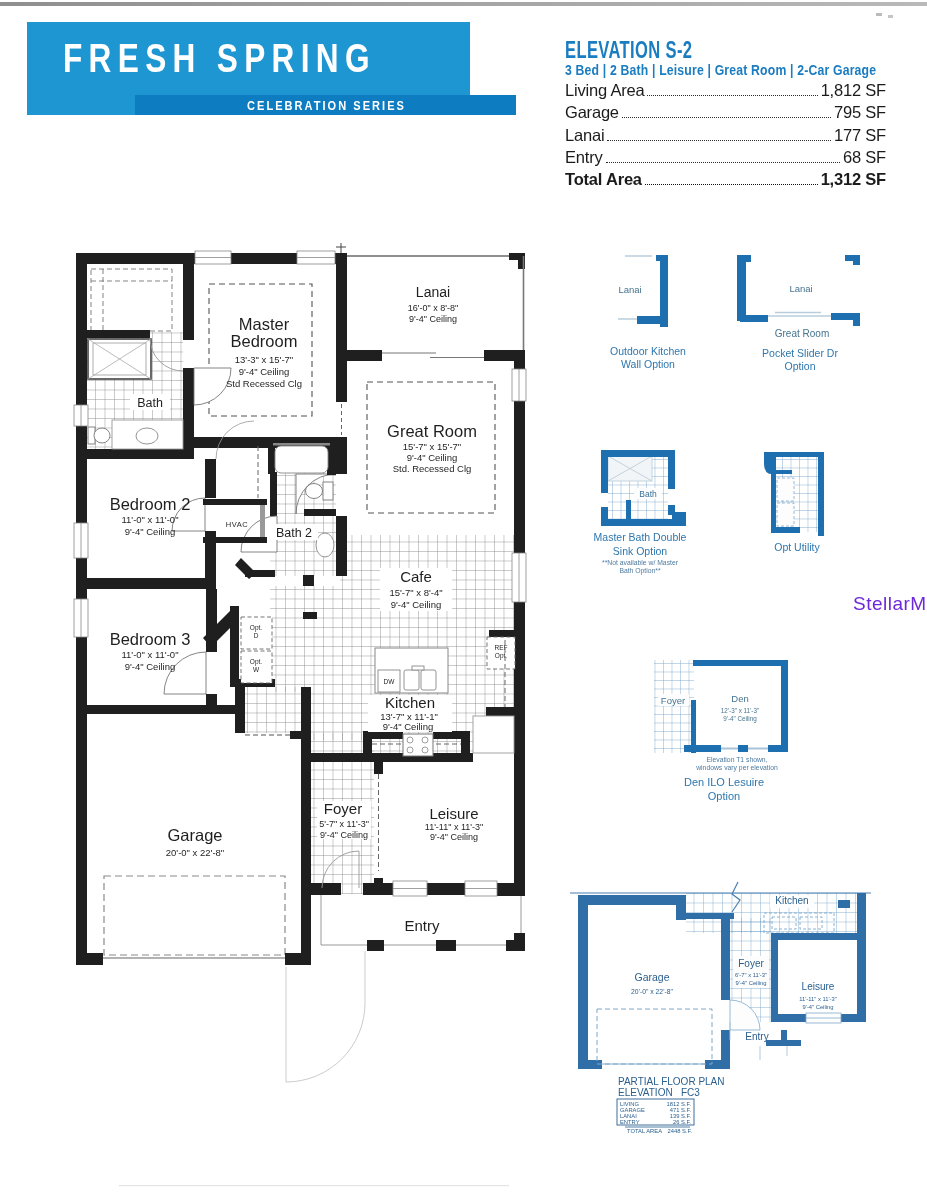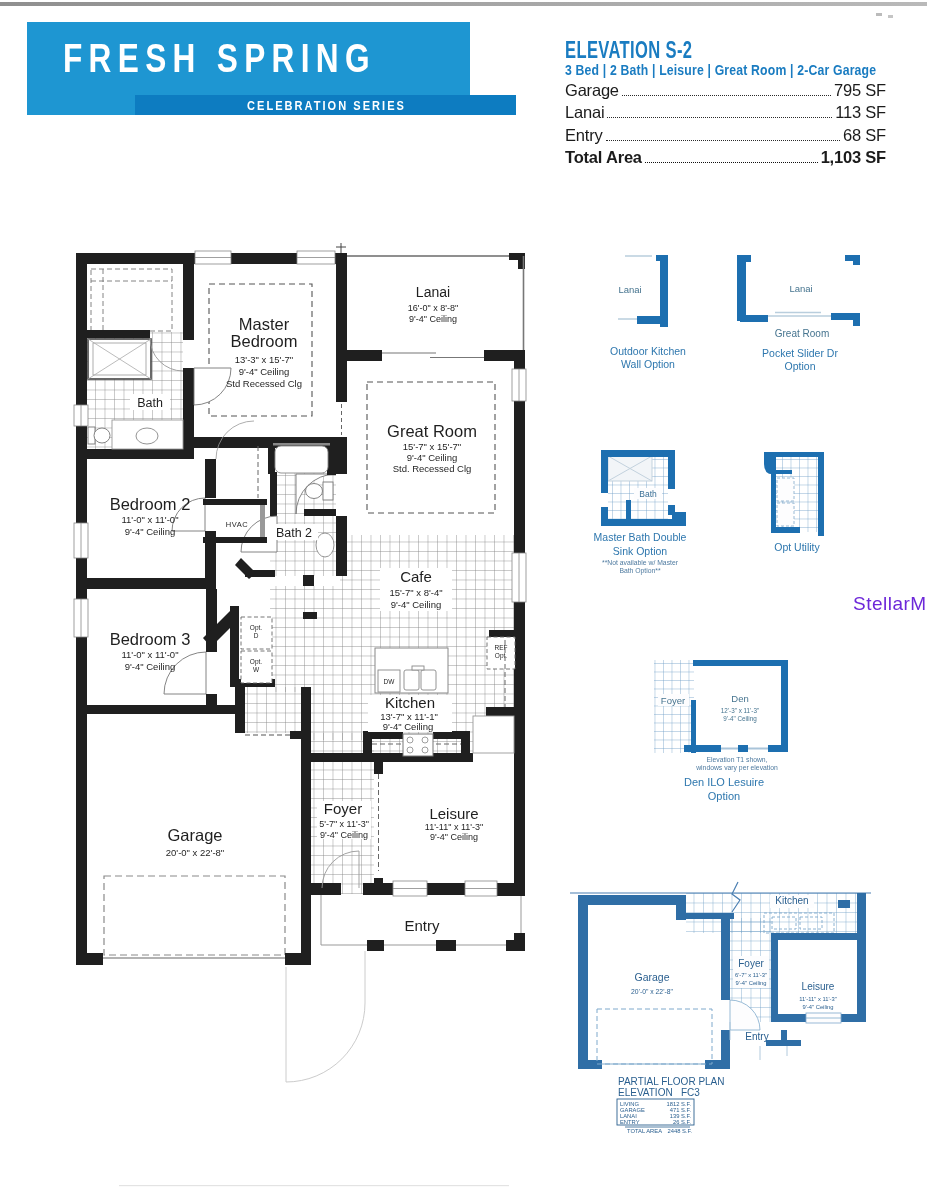--- a/index.html
+++ b/index.html
@@ -22,38 +22,43 @@
 <div class="hdr" style="left:63px;top:36px;white-space:nowrap;font-size:40px;letter-spacing:8px;transform:scaleX(0.79);transform-origin:0 0;">FRESH SPRING</div>
 
 <div class="hdr" style="left:247px;top:99px;white-space:nowrap;font-size:12px;letter-spacing:2.2px;transform:scaleX(0.92);transform-origin:0 0;">CELEBRATION SERIES</div>
 
 <div style="position:absolute;left:565px;top:37px;white-space:nowrap;color:#1a7cc1;font-weight:bold;font-size:23px;transform:scaleX(0.72);transform-origin:0 0;letter-spacing:0.5px;">ELEVATION S-2</div>
 
 <div style="position:absolute;left:565px;top:62px;white-space:nowrap;color:#1a7cc1;font-weight:bold;font-size:14.5px;transform:scaleX(0.845);transform-origin:0 0;letter-spacing:0.2px;">3 Bed | 2 Bath | Leisure | Great Room | 2-Car Garage</div>
 
 <div style="position:absolute;left:565px;top:82px;">
 <div class="row">
+        <span>Living Area</span>
+        <span class="dots"></span>
+        <span class="v">1,812 SF</span>
+      </div>
+<div class="row">
         <span>Garage</span>
         <span class="dots"></span>
         <span class="v">795 SF</span>
       </div>
 <div class="row">
         <span>Lanai</span>
         <span class="dots"></span>
-        <span class="v">113 SF</span>
+        <span class="v">177 SF</span>
       </div>
 <div class="row">
         <span>Entry</span>
         <span class="dots"></span>
         <span class="v">68 SF</span>
       </div>
 <div class="row" style="font-weight:bold;">
         <span>Total Area</span>
         <span class="dots" style="border-bottom-color:#111;"></span>
-        <span class="v">1,103 SF</span>
+        <span class="v">1,312 SF</span>
       </div>
 </div>
 <div style="position:absolute;left:876px;top:13px;width:6px;height:3px;background:#bbb;"></div>
     <div style="position:absolute;left:888px;top:15px;width:5px;height:3px;background:#c5c5c5;"></div>
 
 <div style="position:absolute;left:853px;top:593px;color:#6d28d9;font-size:19px;font-weight:normal;letter-spacing:0.5px;">StellarMLS</div>
 <svg id="plan" width="927" height="1200" viewBox="0 0 927 1200" style="position:absolute;left:0;top:0;">
 <defs>
 <pattern id="t" width="9.5" height="9.5" patternUnits="userSpaceOnUse">
           <path d="M9.5 0H0V9.5" fill="none" stroke="#7e7e7e" stroke-width="0.8"></path>

